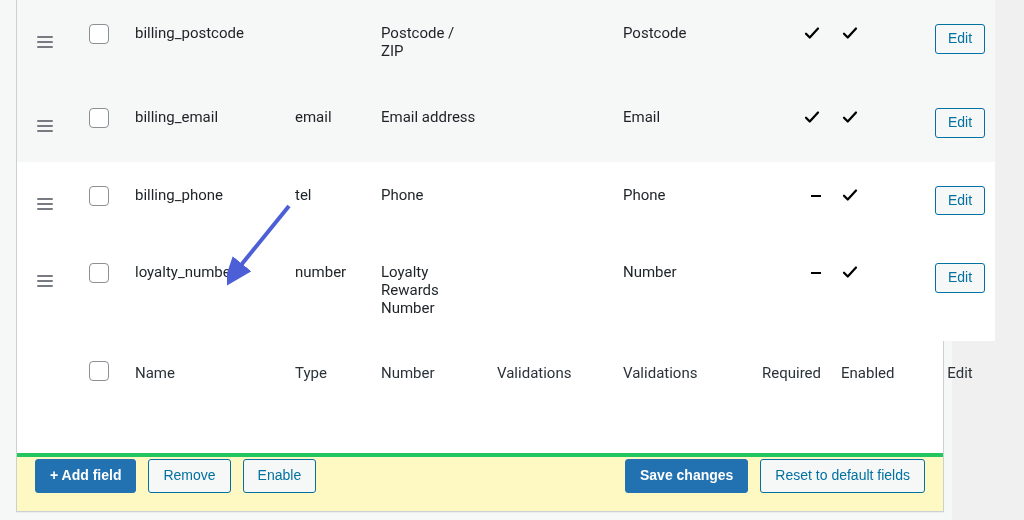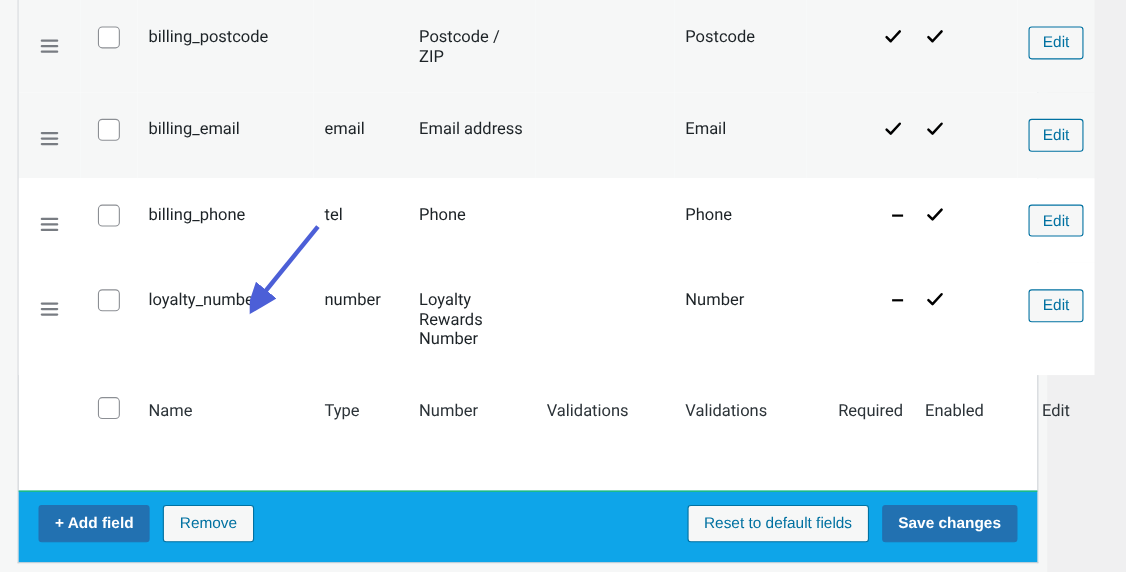--- a/index.html
+++ b/index.html
@@ -23,21 +23,21 @@
   .col-edit   { width:70px; text-align:center; }
   .drag-handle { display:inline-flex; flex-direction:column; gap:3px; cursor:move; color:#787c82; }
   .drag-handle span { width:16px; height:2px; background:#787c82; border-radius:1px; display:block; }
   input[type=checkbox].wp-cb { appearance:none; width:20px; height:20px; border:1px solid #8c8f94; border-radius:4px; background:#fff; cursor:pointer; margin:0; }
   .btn { display:inline-block; border:1px solid #0071a1; color:#0071a1; background:#f6f7f7; padding:6px 14px; border-radius:3px; font-size:14px; cursor:pointer; line-height:1.4; }
   .btn.small { padding:4px 12px; }
   .btn.primary { background:#2271b1; color:#fff; border-color:#2271b1; font-weight:600; }
   .dash { display:inline-block; width:10px; border-top:2.5px solid #000; vertical-align:middle; }
   .chk { font-weight:700; }
   .chk svg { width:18px; height:18px; }
-  .actions-bar { position:absolute; left:0; right:0; bottom:0; padding:12px 18px 18px 18px; border-top:1px solid #22c55e; background:#0ea5e9; display:flex; justify-content:space-between; gap:12px; }
+  .actions-bar { position:absolute; left:0; right:0; bottom:0; padding:2px 18px 18px 18px; border-top:4px solid #22c55e; background:#fef9c3; display:flex; justify-content:space-between; gap:12px; }
   .actions-left, .actions-right { display:flex; gap:12px; }
   
   .arrow-svg { position:absolute; left:210px; top:198px; pointer-events:none; }
 </style>
 </head>
 <body>
 
 <div class="wrap">
   <div class="card">
 
@@ -133,24 +133,25 @@
           <td class="col-en">Enabled</td>
           <td class="col-edit">Edit</td>
         </tr>
       </tfoot>
     </table>
 
     <div class="actions-bar">
       <div class="actions-left">
         <button class="btn primary">+ Add field</button>
         <button class="btn">Remove</button>
+        <button class="btn">Enable</button>
       </div>
       <div class="actions-right">
+        <button class="btn primary">Save changes</button>
         <button class="btn">Reset to default fields</button>
-        <button class="btn primary">Save changes</button>
       </div>
     </div>
 
     <svg class="arrow-svg" width="80" height="90">
       <defs>
         <marker id="ah" markerWidth="10" markerHeight="10" refX="2" refY="3" orient="auto">
           <path d="M0,0 L0,6 L8,3 z" fill="#4c5fd7"></path>
         </marker>
       </defs>
       <line x1="62" y1="8" x2="10" y2="72" stroke="#4c5fd7" stroke-width="4" marker-end="url(#ah)"></line>

